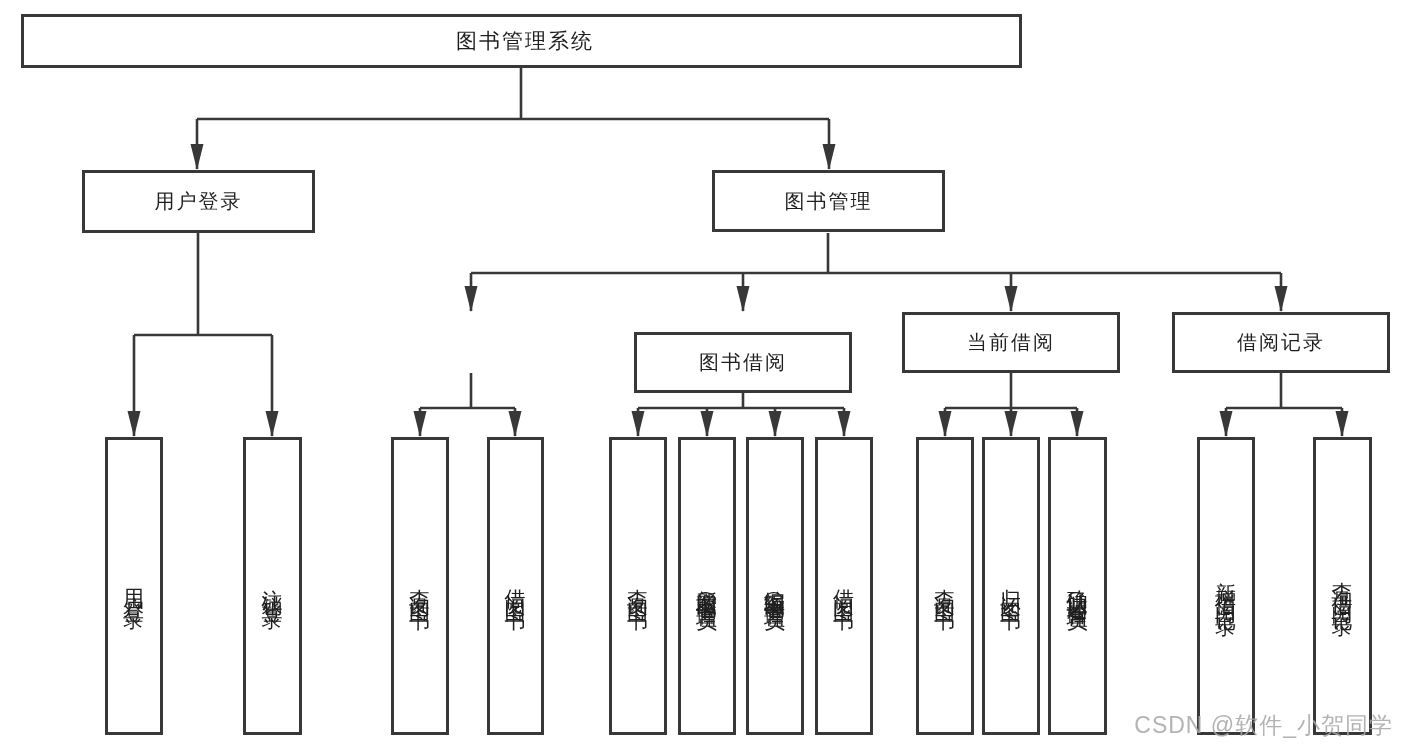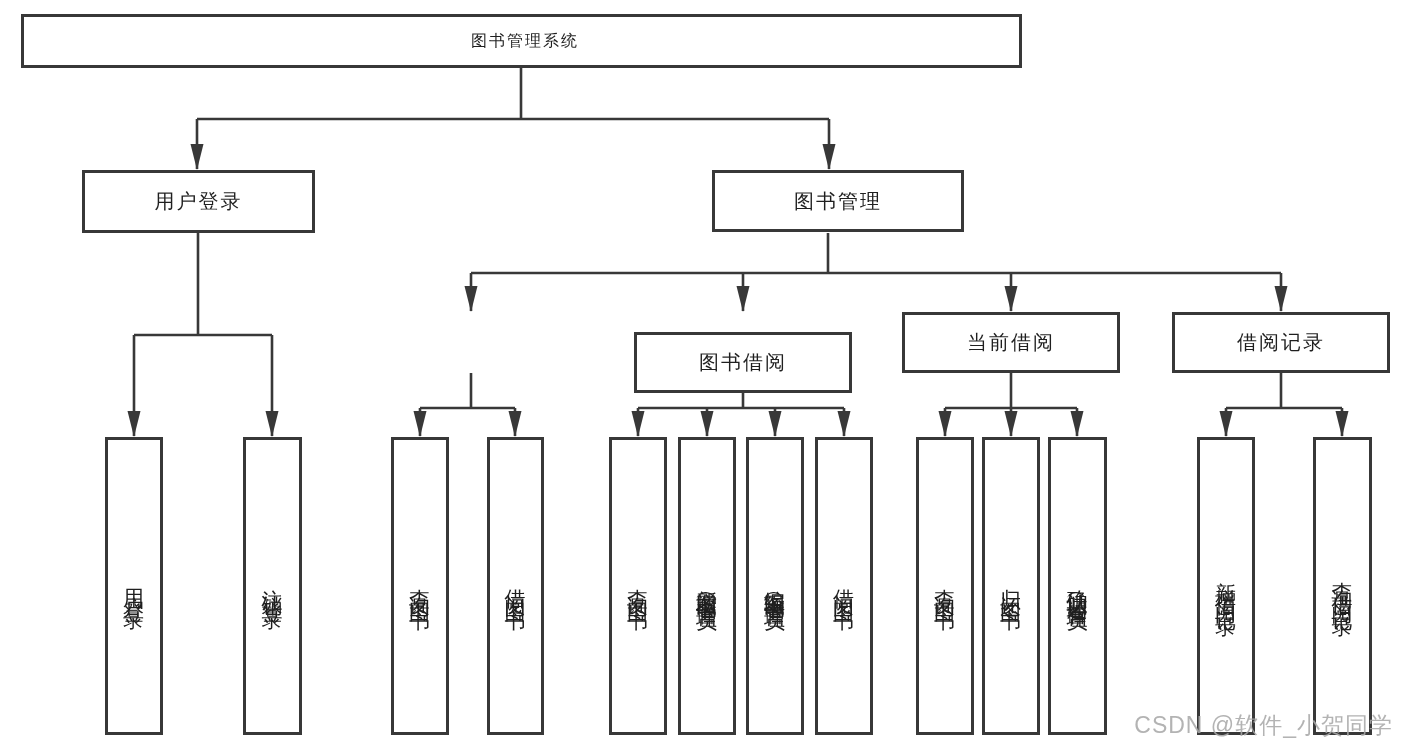--- a/index.html
+++ b/index.html
@@ -29,23 +29,23 @@
     border: 3px solid #383838;
     color: #1f1f1f;
     display: flex;
     align-items: center;
     justify-content: center;
     z-index: 2;
     font-size: 20px;
     letter-spacing: 2px;
     white-space: nowrap;
   }
-  .root  { left: 21px;  top: 14px;  width: 1001px; height: 54px; font-size: 16px; padding-left: 7px; }
+  .root  { left: 21px;  top: 14px;  width: 1001px; height: 54px; font-size: 21px; padding-left: 7px; }
   .lvl2a { left: 82px;  top: 170px; width: 233px;  height: 63px; }
-  .lvl2b { left: 712px; top: 170px; width: 252px;  height: 62px; }
+  .lvl2b { left: 712px; top: 170px; width: 233px;  height: 62px; }
   .lvl3a { left: 362px;  top: 312px; width: 218px; height: 61px; }
   .lvl3b { left: 634px;  top: 312px; width: 218px; height: 61px; margin-top: 20px; }
   .lvl3c { left: 902px;  top: 312px; width: 218px; height: 61px; }
   .lvl3d { left: 1172px; top: 312px; width: 218px; height: 61px; }
   .leaf {
     top: 437px;
     height: 298px;
     writing-mode: vertical-rl;
     text-orientation: mixed;
     font-size: 21px;

